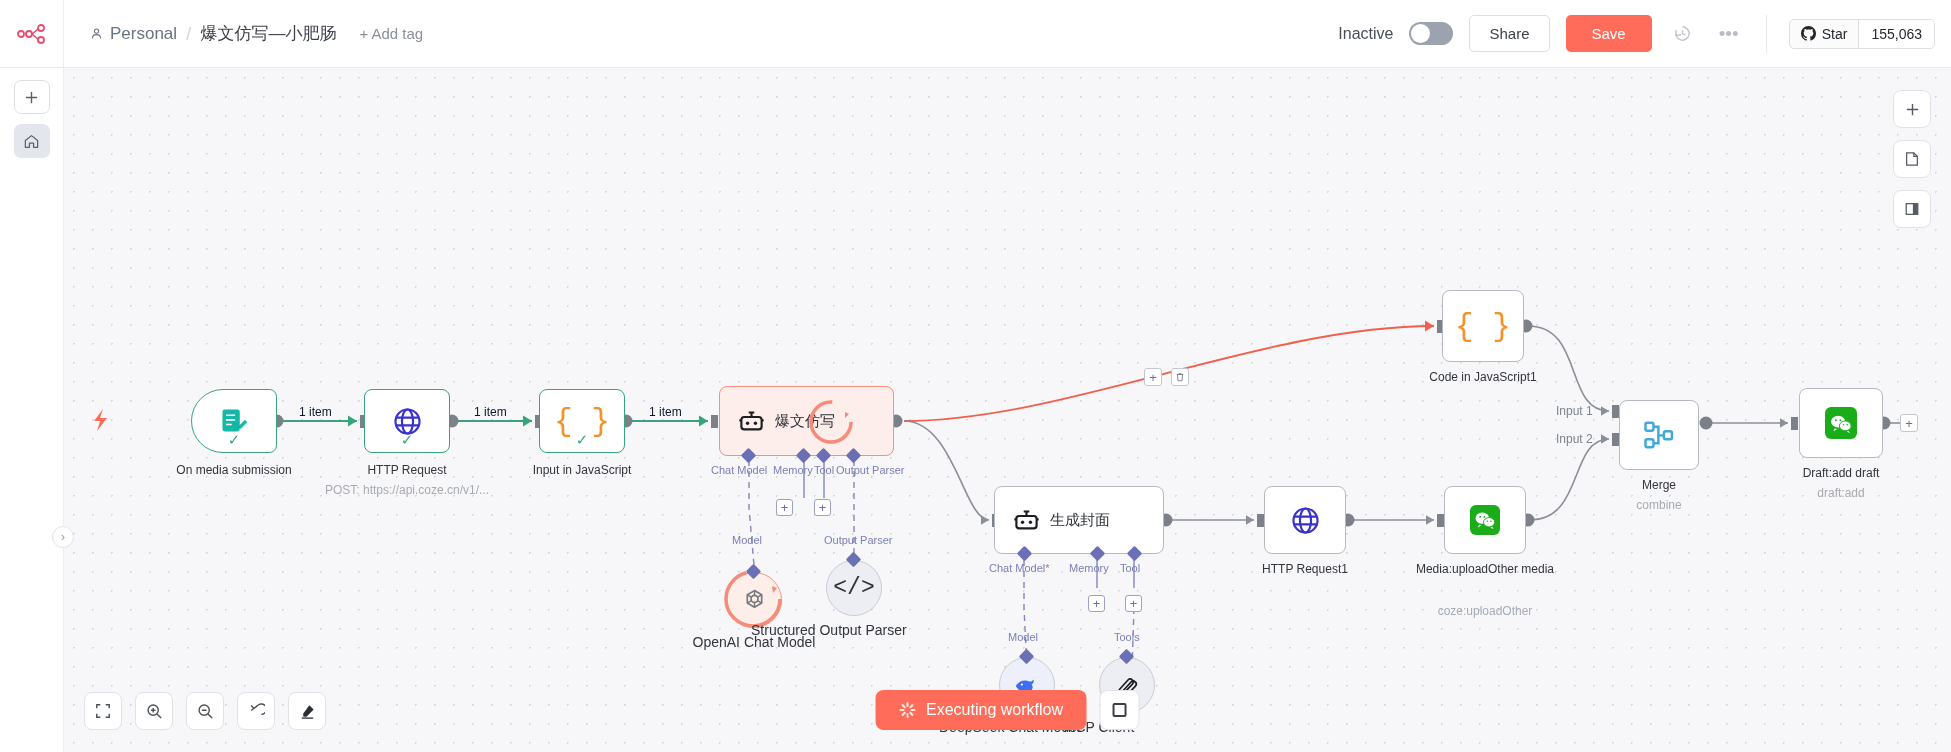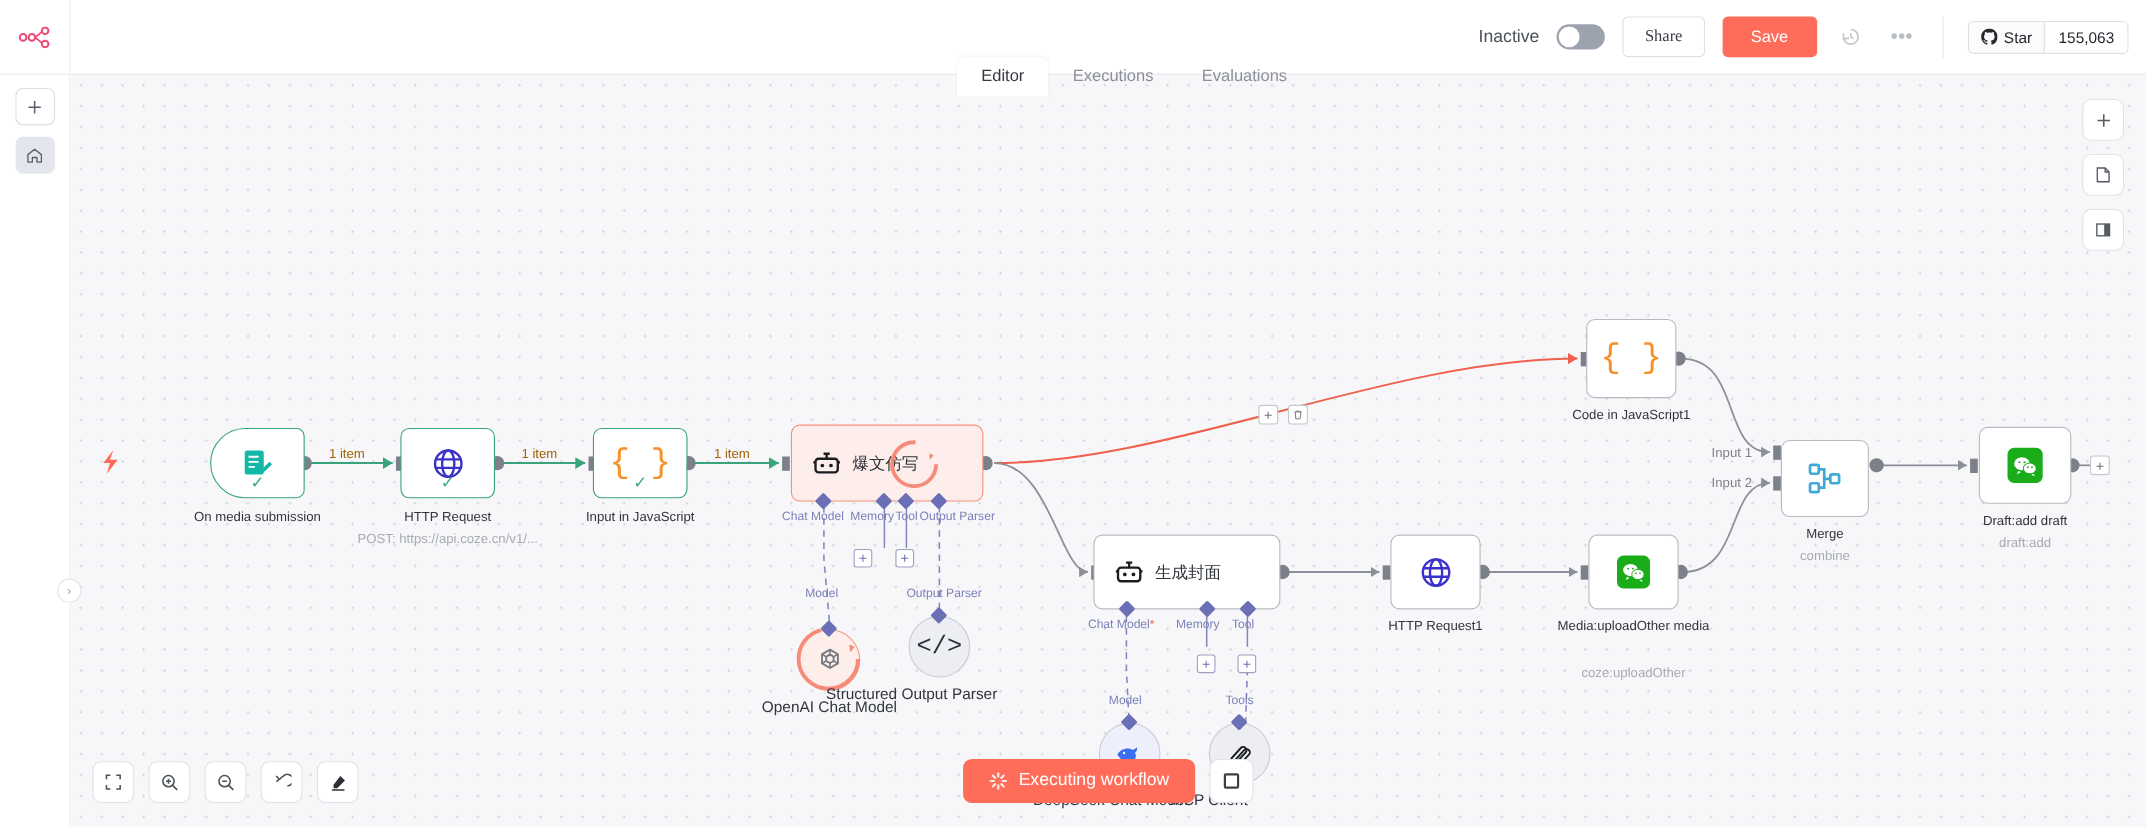--- a/index.html
+++ b/index.html
@@ -32,21 +32,21 @@
     width: 44px; height: 23px; border-radius: 12px; background: #9ca3af;
     position: relative; cursor: pointer;
   }
   .toggle .knob {
     position: absolute; left: 2px; top: 2px; width: 19px; height: 19px;
     border-radius: 50%; background: #fff;
   }
   .btn-share {
     border: 1px solid #dcdfe4; background: #fff; color: #3b3f47;
     font-size: 15px; padding: 9px 19px; border-radius: 5px; cursor: pointer;
-    font-family: Liberation Serif, serif;
+    font-family: Liberation Sans, sans-serif;
   }
   .btn-save {
     border: none; background: #ff6d5a; color: #fff; font-size: 15px;
     padding: 10px 26px; border-radius: 5px; cursor: pointer; font-family: inherit;
   }
   .icon-btn-plain {
     width: 30px; height: 30px; display: flex; align-items: center;
     justify-content: center; color: #b9bdc5; cursor: pointer; font-size: 19px;
   }
   .gh-divider { width: 1px; height: 38px; background: #e6e8ec; margin: 0 6px; }
@@ -137,21 +137,21 @@
     position: absolute; font-size: 11px; color: #7b80b8; white-space: nowrap;
   }
   .port-text .req { color: #f0604d; }
   .plus-sq {
     position: absolute; width: 17px; height: 17px; border: 1.2px solid #9da2c2;
     border-radius: 3px; background: #fff; color: #6b6fb5; font-size: 13px;
     display: flex; align-items: center; justify-content: center; cursor: pointer;
     line-height: 1;
   }
   .edge-label {
-    position: absolute; font-size: 12px; color: #a16207; background: #f7f7f9;
+    position: absolute; font-size: 12px; color: #0f172a; background: #f7f7f9;
     padding: 0 3px; white-space: nowrap;
   }
   .mini-plus {
     position: absolute; width: 18px; height: 18px; border: 1.2px solid #c2c6ce;
     border-radius: 3px; background: #fff; color: #6c717a; font-size: 13px;
     display: flex; align-items: center; justify-content: center; cursor: pointer; line-height:1;
   }
   .mini-trash {
     position: absolute; width: 18px; height: 18px; border: 1.2px solid #c2c6ce;
     border-radius: 3px; background: #fff; color: #6c717a; font-size: 11px;
@@ -209,20 +209,32 @@
     <div class="logo-cell">
       <svg width="30" height="20" viewBox="0 0 30 20">
         <circle cx="4" cy="10" r="3" fill="none" stroke="#ea4b71" stroke-width="1.8"></circle>
         <circle cx="12" cy="10" r="3" fill="none" stroke="#ea4b71" stroke-width="1.8"></circle>
         <circle cx="24" cy="4" r="3" fill="none" stroke="#ea4b71" stroke-width="1.8"></circle>
         <circle cx="24" cy="16" r="3" fill="none" stroke="#ea4b71" stroke-width="1.8"></circle>
         <path d="M15 10 L21 5 M15 10 L21 15" stroke="#ea4b71" stroke-width="1.6" fill="none"></path>
       </svg>
     </div>
 
+    <div class="breadcrumb">
+      <span class="bc-person">
+        <svg width="13" height="13" viewBox="0 0 16 16">
+          <circle cx="8" cy="5" r="2.6" fill="none" stroke="#6b7280" stroke-width="1.3"></circle>
+          <path d="M3 14c0-2.8 2.2-4.6 5-4.6s5 1.8 5 4.6" fill="none" stroke="#6b7280" stroke-width="1.3"></path>
+        </svg>
+        <span>Personal</span>
+      </span>
+      <span class="bc-sep">/</span>
+      <span class="bc-name">爆文仿写—小肥肠</span>
+      <span class="add-tag">+ Add tag</span>
+    </div>
 
     <div class="top-right">
       <span class="inactive-label">Inactive</span>
       <div class="toggle">
           <div class="knob"></div>
         </div>
       <button class="btn-share">Share</button>
       <button class="btn-save">Save</button>
       <div class="icon-btn-plain">
         <svg width="19" height="19" viewBox="0 0 20 20">
@@ -238,25 +250,20 @@
           <svg width="15" height="15" viewBox="0 0 16 16">
             <path fill="#24292f" d="M8 0C3.58 0 0 3.58 0 8c0 3.54 2.29 6.53 5.47 7.59.4.07.55-.17.55-.38 0-.19-.01-.82-.01-1.49-2.01.37-2.53-.49-2.69-.94-.09-.23-.48-.94-.82-1.13-.28-.15-.68-.52-.01-.53.63-.01 1.08.58 1.23.82.72 1.21 1.87.87 2.33.66.07-.52.28-.87.51-1.07-1.78-.2-3.64-.89-3.64-3.95 0-.87.31-1.59.82-2.15-.08-.2-.36-1.02.08-2.12 0 0 .67-.21 2.2.82a7.4 7.4 0 0 1 2-.27c.68 0 1.36.09 2 .27 1.53-1.04 2.2-.82 2.2-.82.44 1.1.16 1.92.08 2.12.51.56.82 1.27.82 2.15 0 3.07-1.87 3.75-3.65 3.95.29.25.54.73.54 1.48 0 1.07-.01 1.93-.01 2.2 0 .21.15.46.55.38A8.01 8.01 0 0 0 16 8c0-4.42-3.58-8-8-8z"></path>
           </svg>
           <span>Star</span>
         </div>
         <div class="r">155,063</div>
       </div>
     </div>
   </div>
 
-  <div class="tabs">
-    <div class="tab active">Editor</div>
-    <div class="tab">Executions</div>
-    <div class="tab">Evaluations</div>
-  </div>
 
   <div class="leftrail">
     <div class="rail-btn">
       <svg width="15" height="15" viewBox="0 0 16 16">
         <path d="M8 2v12M2 8h12" stroke="#5b6069" stroke-width="1.5" fill="none"></path>
       </svg>
     </div>
     <div class="rail-btn home">
       <svg width="17" height="17" viewBox="0 0 18 18">
         <path d="M2.5 8 9 2.8 15.5 8v7.2h-4.3v-4.4H6.8v4.4H2.5z" fill="none" stroke="#5b6069" stroke-width="1.3" stroke-linejoin="round"></path>

